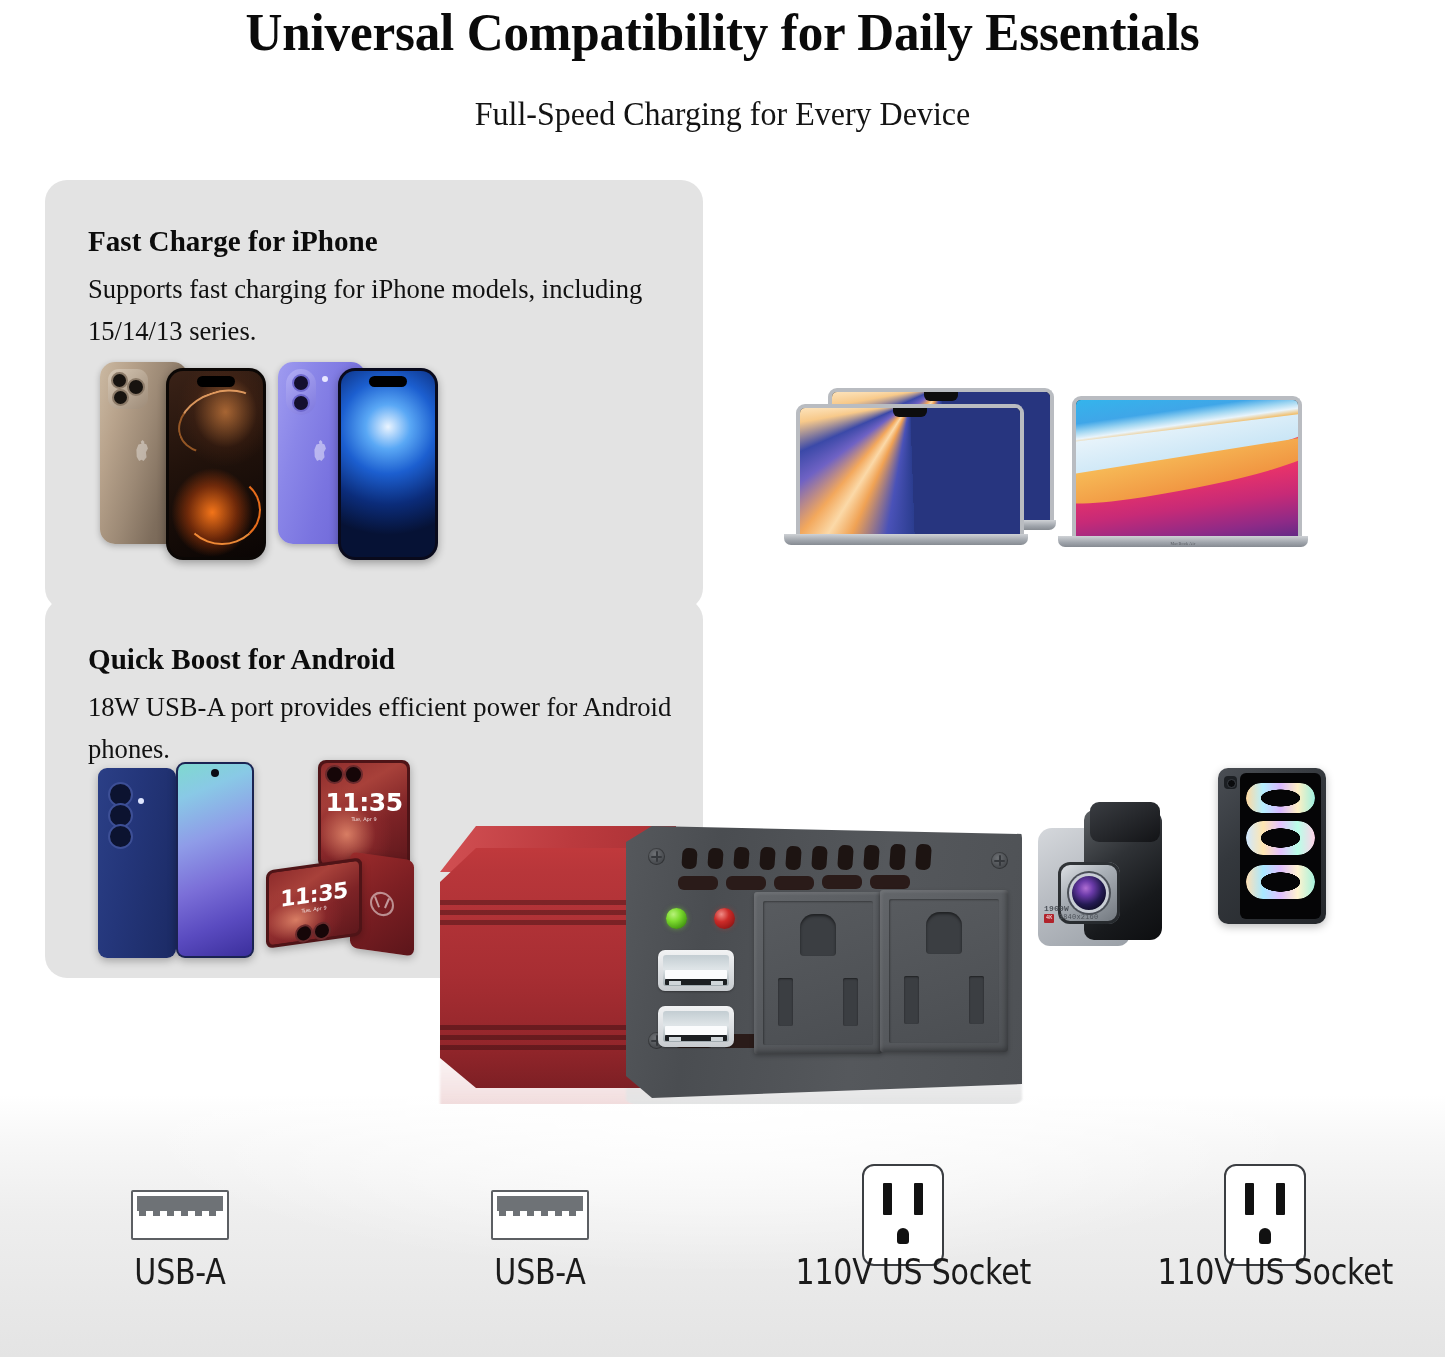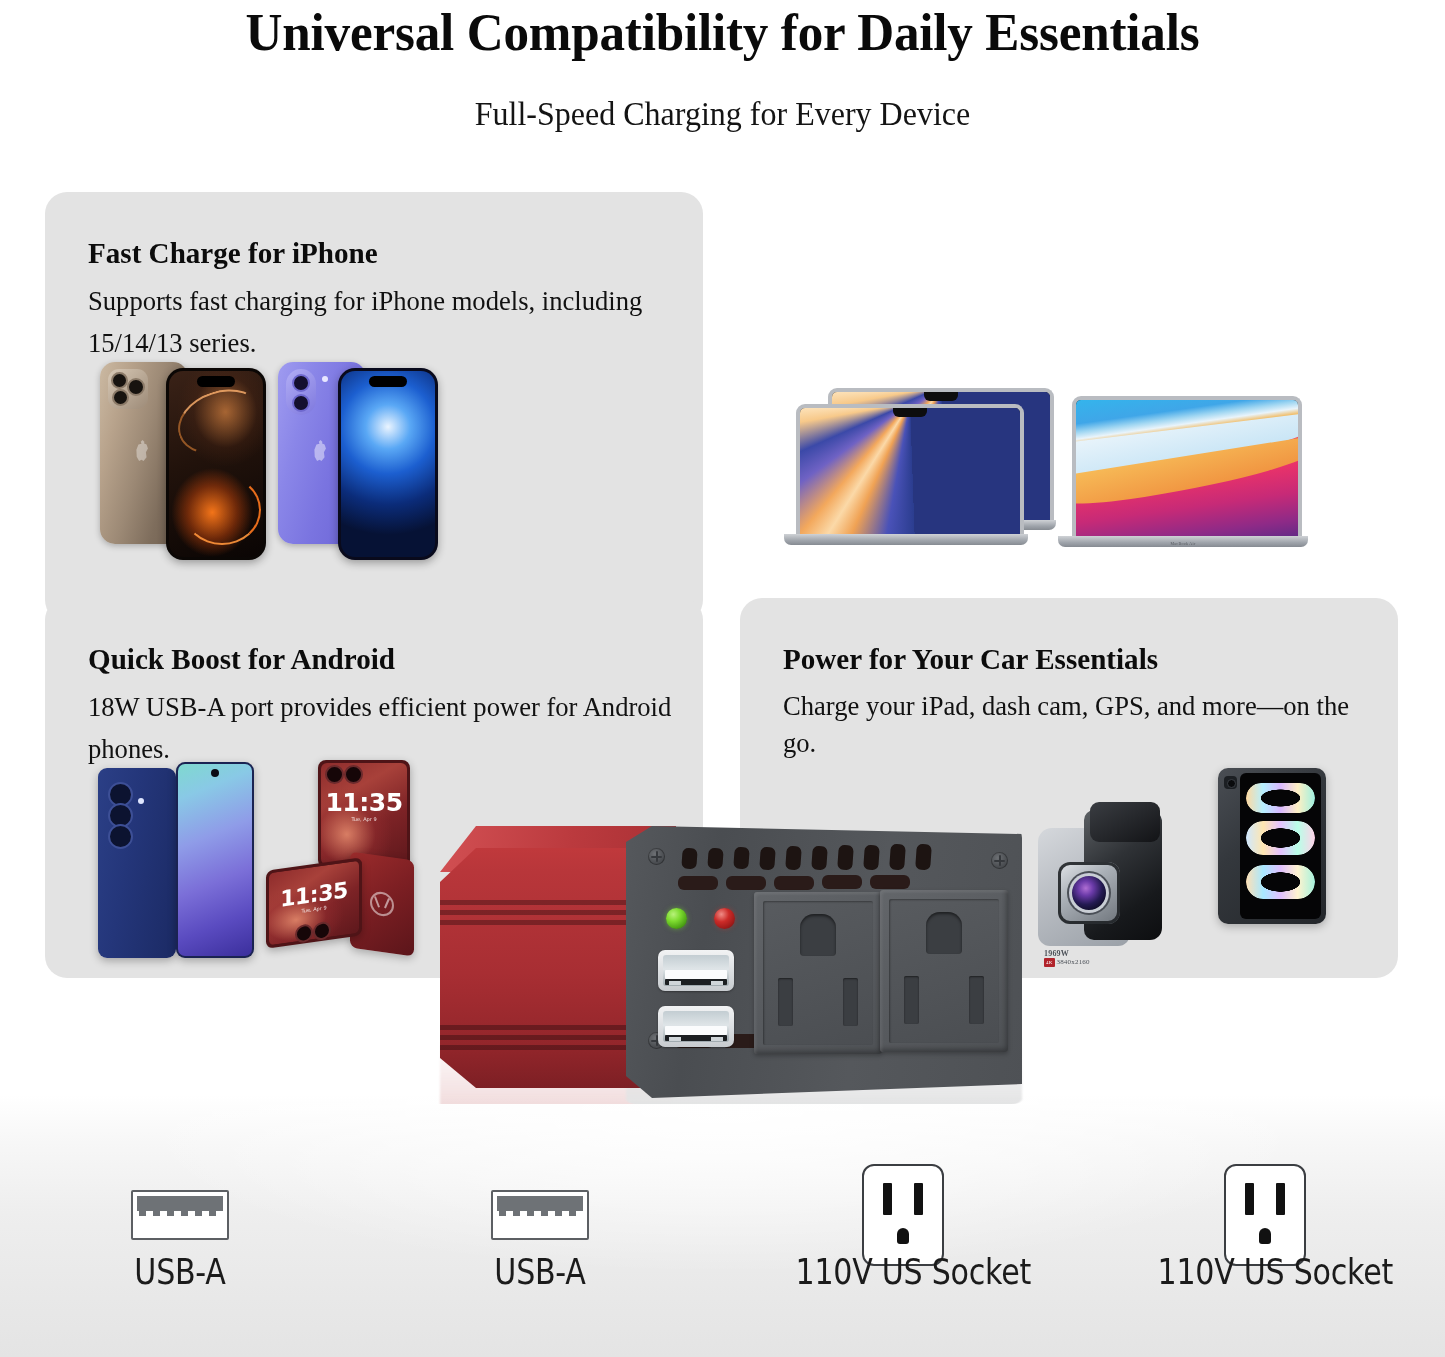--- a/index.html
+++ b/index.html
@@ -27,21 +27,21 @@
     transform:scaleX(.965);transform-origin:50% 50%;white-space:nowrap;
   }
   .subtitle{
     position:absolute;top:96px;left:0;width:1445px;text-align:center;
     font-weight:400;font-size:33px;color:#141414;
     transform:scaleX(.97);transform-origin:50% 50%;white-space:nowrap;
   }
 
   
   .card{position:absolute;background:#e3e3e3;border-radius:22px;overflow:hidden;}
-  .c1{left:45px;  top:192px; width:658px;height:430px;text-decoration:underline;}
+  .c1{left:45px;  top:180px; width:658px;height:430px;text-decoration:underline;}
   .c2{left:740px; top:180px; width:658px;height:380px;}
   .c3{left:45px;  top:598px; width:658px;height:380px;}
   .c4{left:740px; top:598px; width:658px;height:380px;}
 
   .card h3{
     margin:0;position:absolute;left:43px;top:44px;
     font-size:30px;font-weight:700;color:#0c0c0c;white-space:nowrap;
     transform:scaleX(.97);transform-origin:0 50%;
   }
   .card p{
@@ -248,22 +248,22 @@
     background:linear-gradient(145deg,#e3e6ea 0%,#aab0b7 40%,#6e747b 100%);
     box-shadow:inset 0 0 0 3px rgba(30,33,37,.9);
   }
   .dash-lens{
     position:absolute;left:50%;top:50%;transform:translate(-50%,-50%);
     width:40px;height:40px;border-radius:50%;
     background:radial-gradient(circle at 42% 38%,#b06fd4 0%,#6a3aa8 22%,#241a52 48%,#0c0a20 72%,#050410 100%);
     box-shadow:inset 0 0 0 3px #c9ced4,0 0 0 2px #4a4f56;
   }
   .dash-txt{
-    position:absolute;left:6px;top:104px;font-family:Liberation Serif, serif;
-    font-size:7px;color:#4d5259;line-height:9px;letter-spacing:.2px;margin-top:45px;
+    position:absolute;left:6px;top:104px;font-family:Liberation Mono, monospace;
+    font-size:7px;color:#4d5259;line-height:9px;letter-spacing:.2px;
   }
   .dash-txt b{display:block;font-size:8px;}
   .dash-badge{display:inline-block;background:#b1232b;color:#fff;font-size:5px;padding:0 2px;border-radius:1px;}
 
   .ipad{
     position:absolute;left:1218px;top:768px;width:108px;height:156px;border-radius:10px;
     background:linear-gradient(140deg,#4a4e54 0%,#34383d 40%,#24272b 100%);
     box-shadow:0 3px 9px rgba(0,0,0,.25);
   }
   .ipad-scr{
@@ -483,24 +483,20 @@
   <div class="razr-open">
     <div class="razr-scr"></div>
     <div class="razr-time">11:35</div>
     <div class="razr-date">Tue, Apr 9</div>
     <div class="razr-open-cams">
         <i></i>
         <i></i>
       </div>
   </div>
 
-  <div class="card c4">
-    <h3>Power for Your Car Essentials</h3>
-    <p class="tight">Charge your iPad, dash cam, GPS, and more—on the go.</p>
-  </div>
   <div class="dash">
     <div class="dash-plate"></div>
     <div class="dash-body"></div>
     <div class="dash-top"></div>
     <div class="dash-lensbox">
       <div class="dash-lens"></div>
     </div>
     <div class="dash-txt">
       <b>1969W</b>
       <span class="dash-badge">4K</span>

